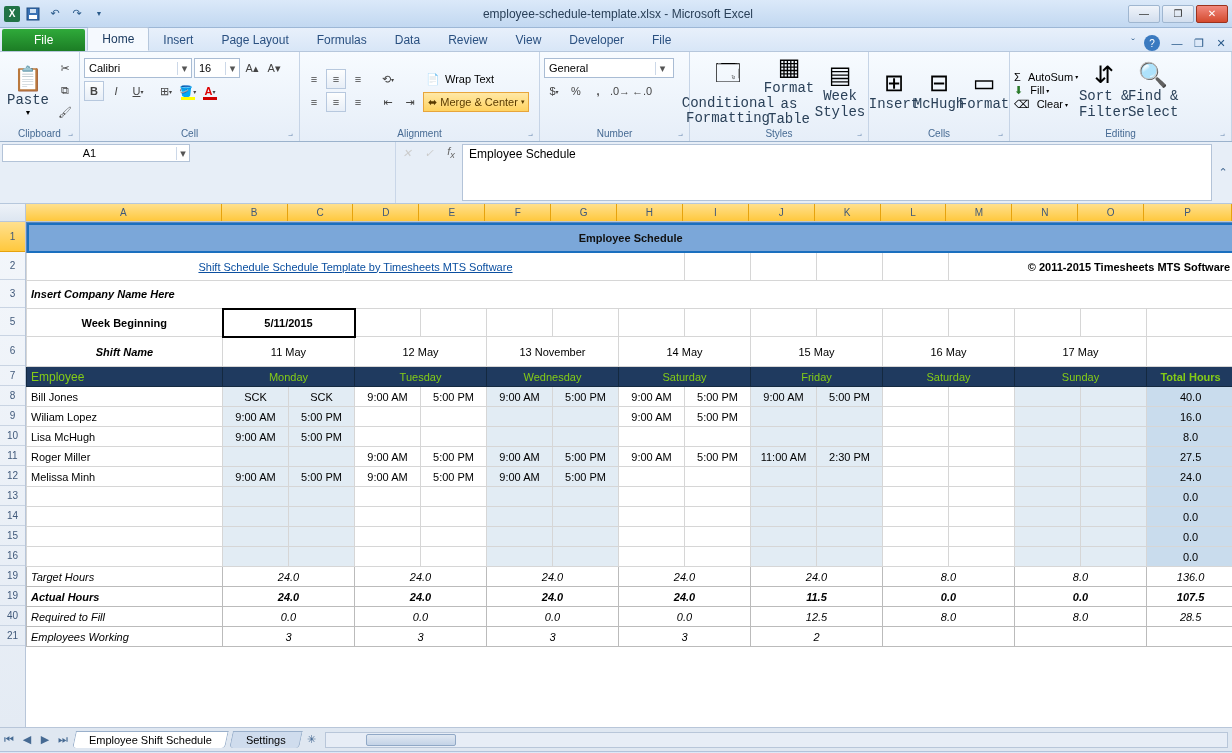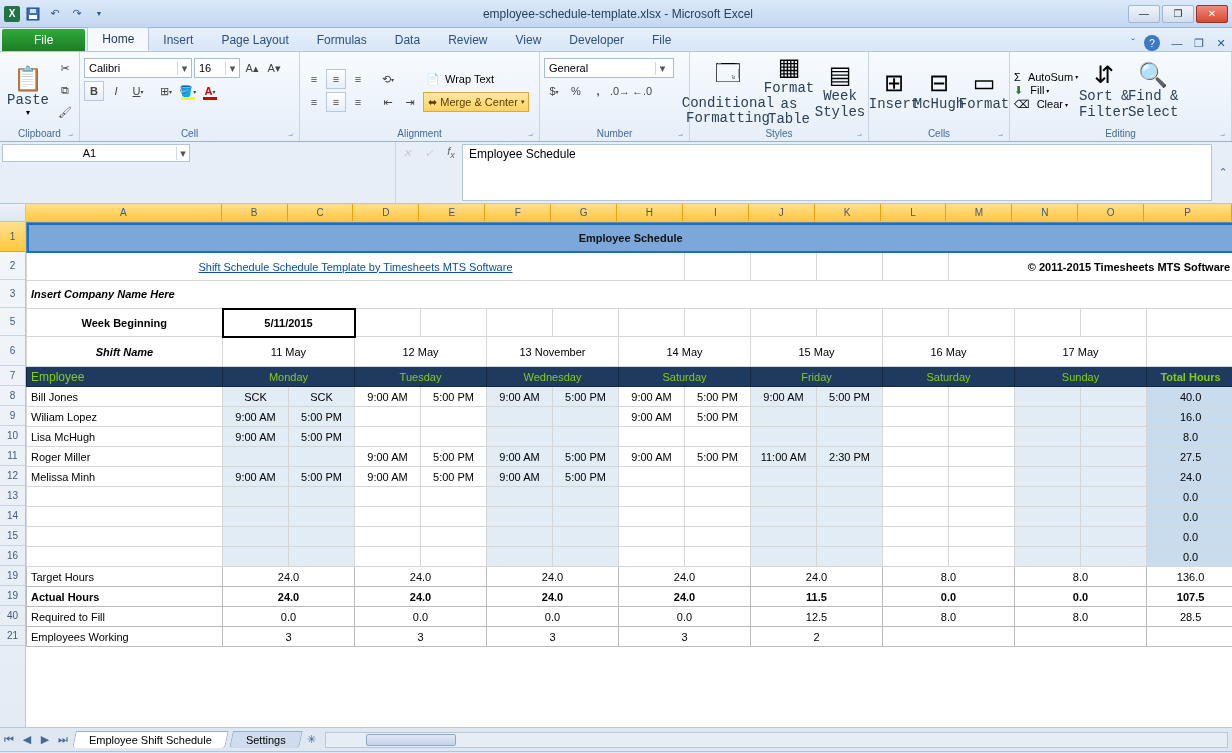--- a/index.html
+++ b/index.html
@@ -81,21 +81,21 @@
 .shiftname { font-weight:700; font-style:italic; font-size:14px; text-align:center;}
 .datehead { text-align:center; font-size:11px;}
 .dayhdr td { background:#1f3a5f; color:#84cc16; font-weight:400; border:1px solid #142940;}
 .dayhdr .emp { font-size:12px;} .dayhdr .ctr{ text-align:center;}
 .dayhdr .th { text-align:center; font-weight:700;}
 .datarow td:first-child { background:#fff;}
 .datarow .alt { background:#e2ecf4;}
 .datarow td { text-align:center;}
 .datarow td:first-child { text-align:left;}
 .separator td { border-top:2px solid #333;}
-.sumrow td { text-align:center; border:1px solid #bbb;}
+.sumrow td { text-align:center; border:1px solid #bbb;font-style:italic;}
 .sumrow td:first-child { text-align:left;}
 .bold td { font-weight:700;}
 .selected-cell { outline:2px solid #1a6fbf; outline-offset:-2px;}
 
 
 .sheettabs-row { height:24px; display:flex; align-items:center; background:#dfe7f1; border-top:1px solid #b8c6d9;}
 .navbtn { width:18px; height:18px; display:inline-flex; align-items:center; justify-content:center; color:#466a93;}
 .sheettab { padding:2px 14px; font-size:11px; background:#fff; border:1px solid #9ab0cb; border-bottom:none; border-radius:0 0 4px 4px; transform: skewX(-12deg); margin: 0 2px;}
 .sheettab span { display:inline-block; transform: skewX(12deg);}
 .sheettab.inactive { background:#cfdced;}

